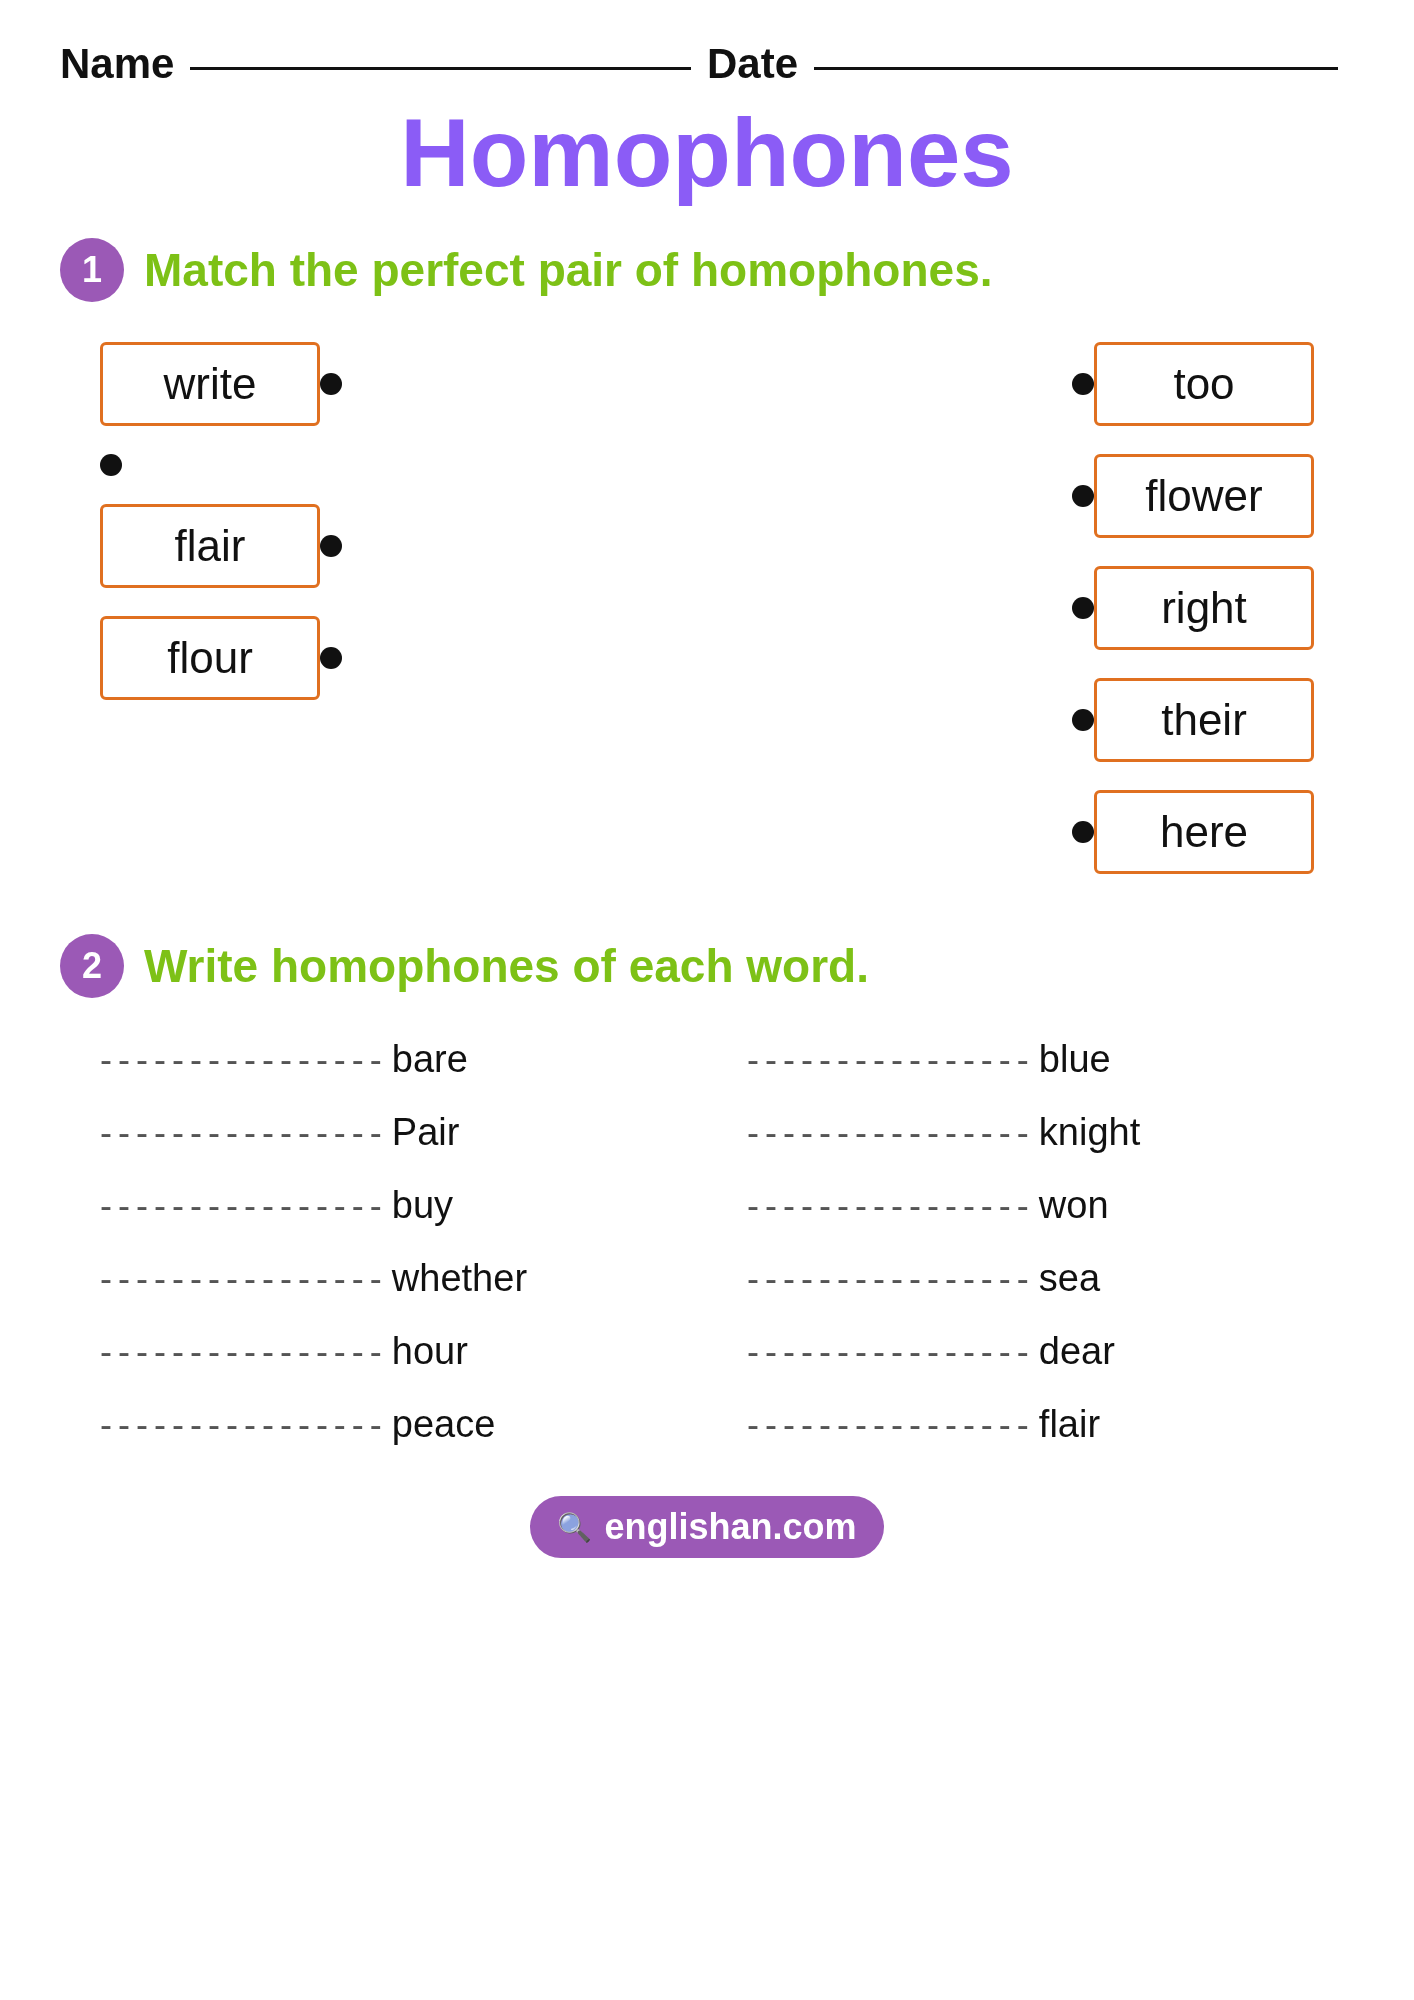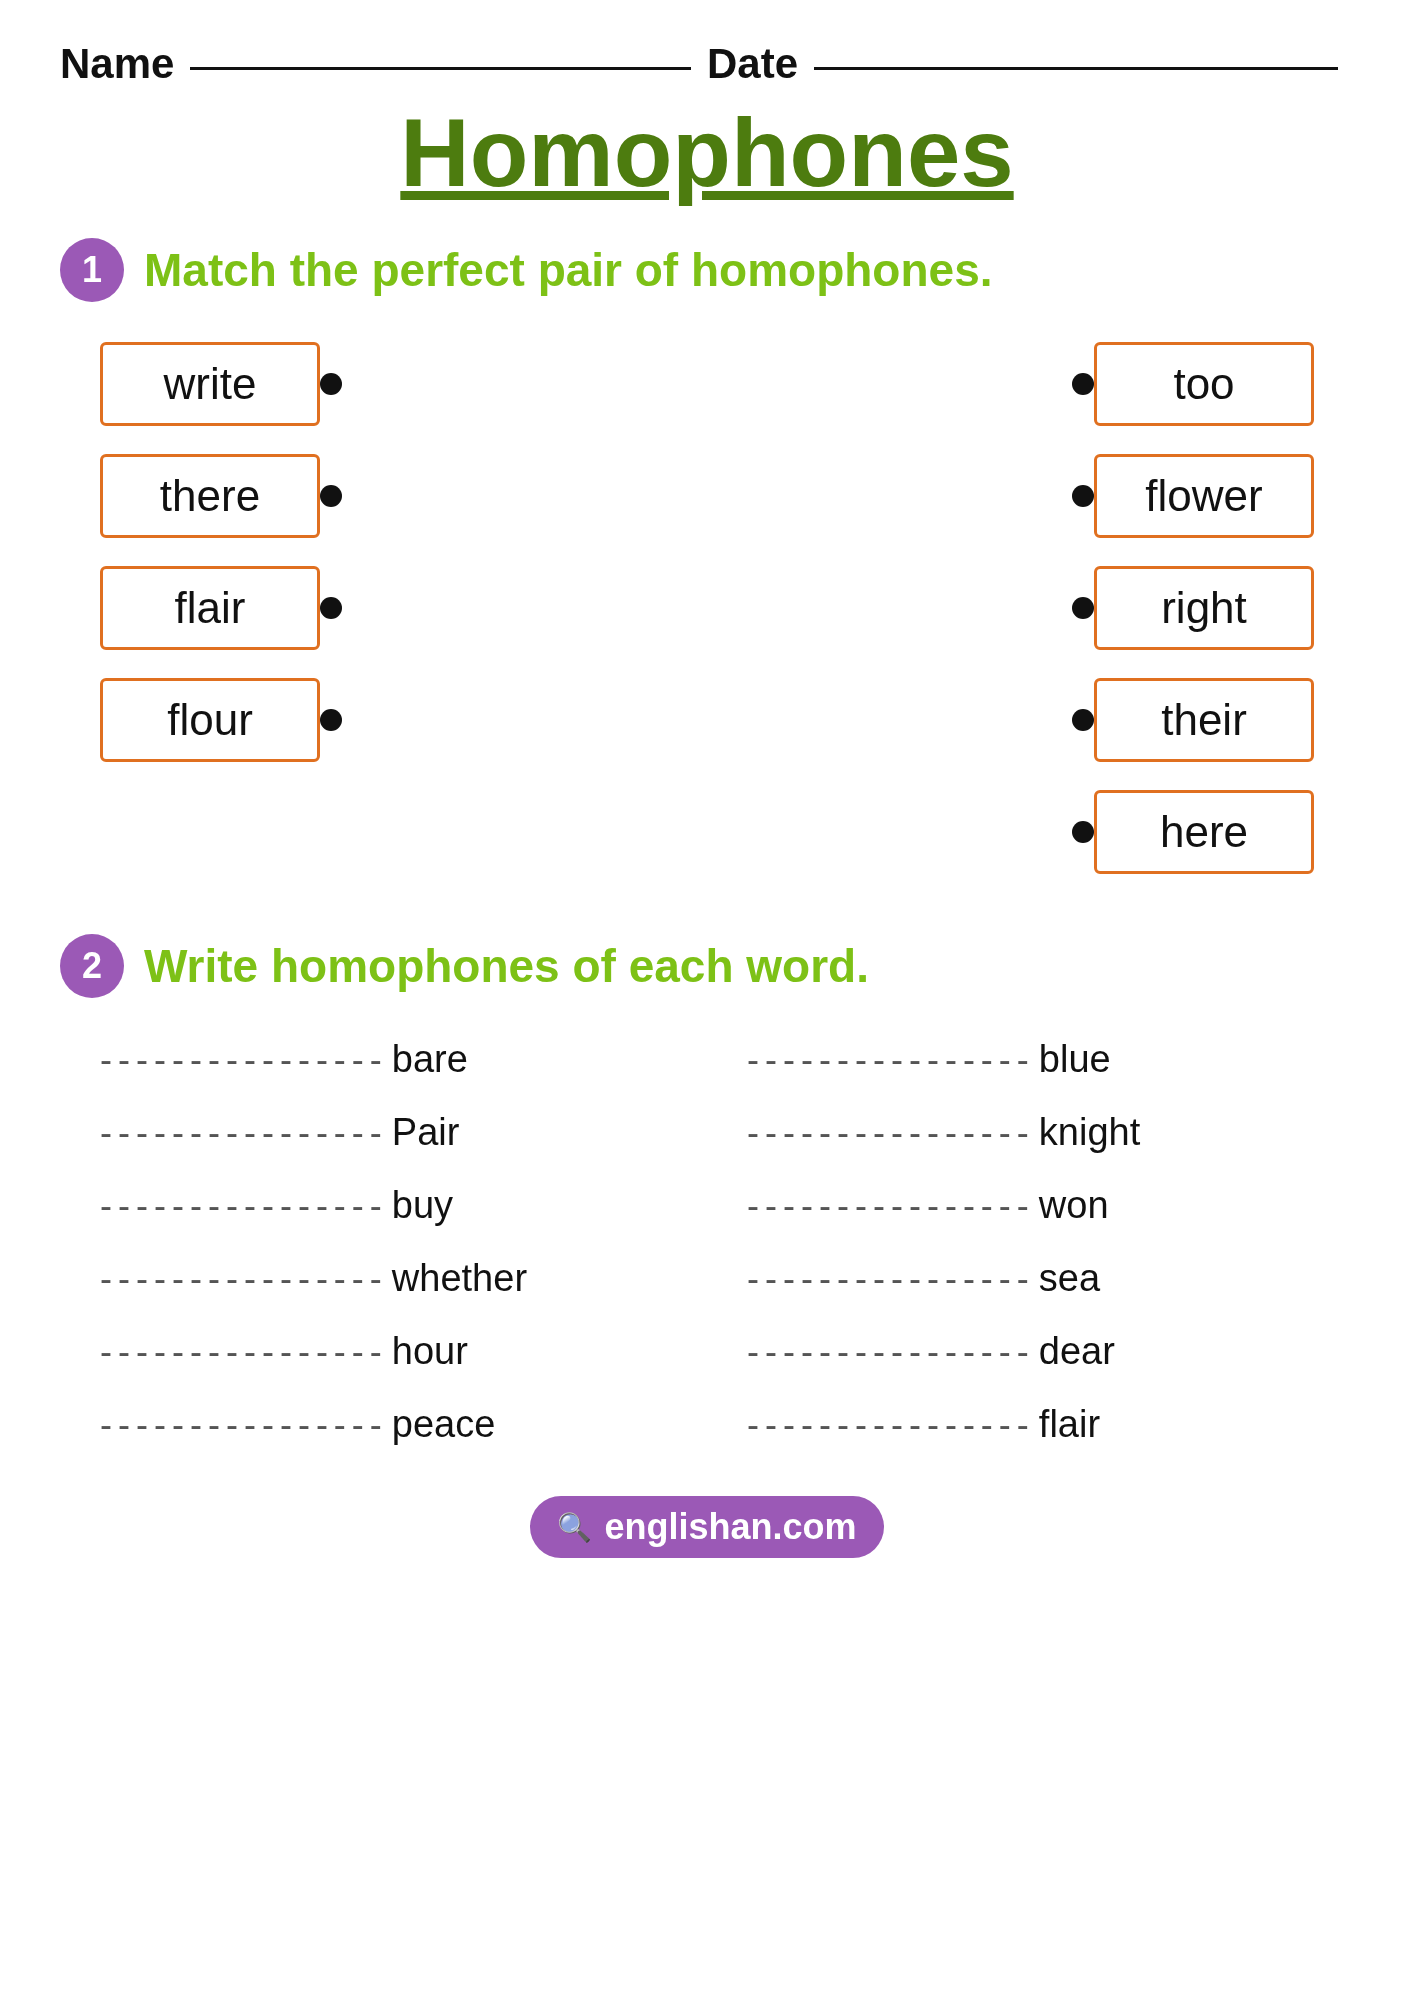--- a/index.html
+++ b/index.html
@@ -37,24 +37,23 @@
       display: flex;
       align-items: center;
       flex: 1;
     }
 
     
     .title {
       text-align: center;
       font-size: 96px;
       font-weight: 900;
-      color: #4d7c0f;
+      color: #8b5cf6;
       margin-bottom: 30px;
       font-family: Arial Black, Arial, sans-serif;
-      text-decoration: underline;
     }
 
     
     .section-header {
       display: flex;
       align-items: center;
       gap: 20px;
       margin-bottom: 40px;
     }
     .section-number {
@@ -200,21 +199,20 @@
 </div>
 
 <div class="match-container">
 
   <div class="left-words">
     <div class="word-with-dot">
       <div class="word-box">write</div>
       <div class="dot"></div>
     </div>
     <div class="word-with-dot">
-      <div class="word-box">there</div>
       <div class="dot"></div>
     </div>
     <div class="word-with-dot">
       <div class="word-box">flair</div>
       <div class="dot"></div>
     </div>
     <div class="word-with-dot">
       <div class="word-box">flour</div>
       <div class="dot"></div>
     </div>

